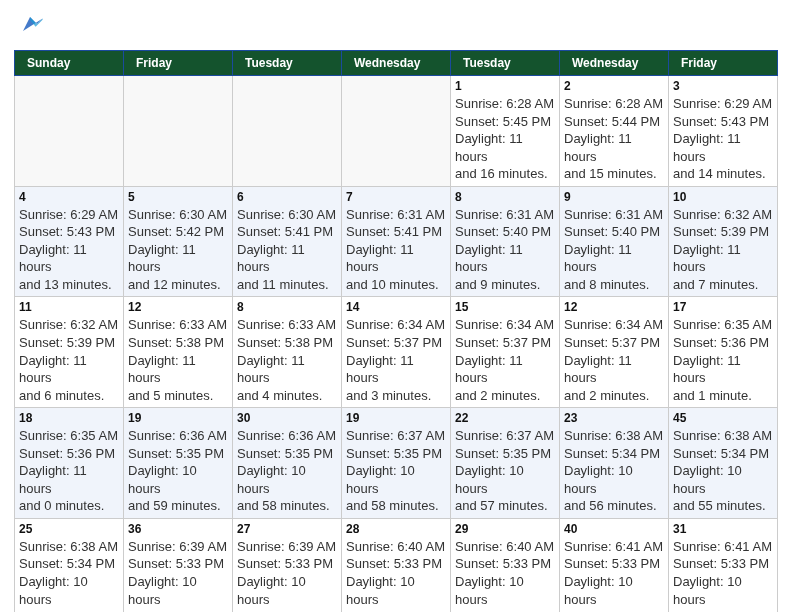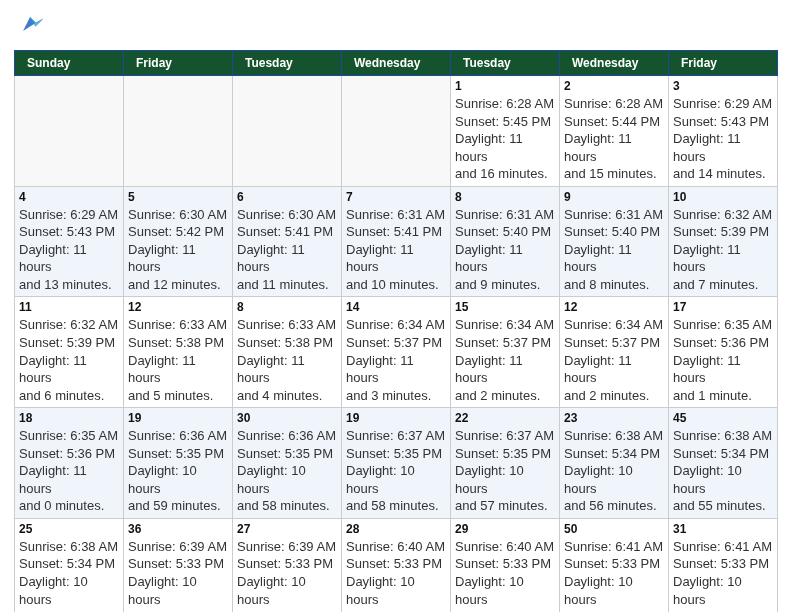--- a/index.html
+++ b/index.html
@@ -346,21 +346,21 @@
 and 53 minutes.</div>
           </td>
           <td>
             <span class="day-number">29</span>
             <div class="day-info" style="white-space: pre-line;">Sunrise: 6:40 AM
 Sunset: 5:33 PM
 Daylight: 10 hours
 and 52 minutes.</div>
           </td>
           <td>
-            <span class="day-number">50</span>
+            <span class="day-number">40</span>
             <div class="day-info" style="white-space: pre-line;">Sunrise: 6:41 AM
 Sunset: 5:33 PM
 Daylight: 10 hours
 and 52 minutes.</div>
           </td>
           <td>
             <span class="day-number">31</span>
             <div class="day-info" style="white-space: pre-line;">Sunrise: 6:41 AM
 Sunset: 5:33 PM
 Daylight: 10 hours

